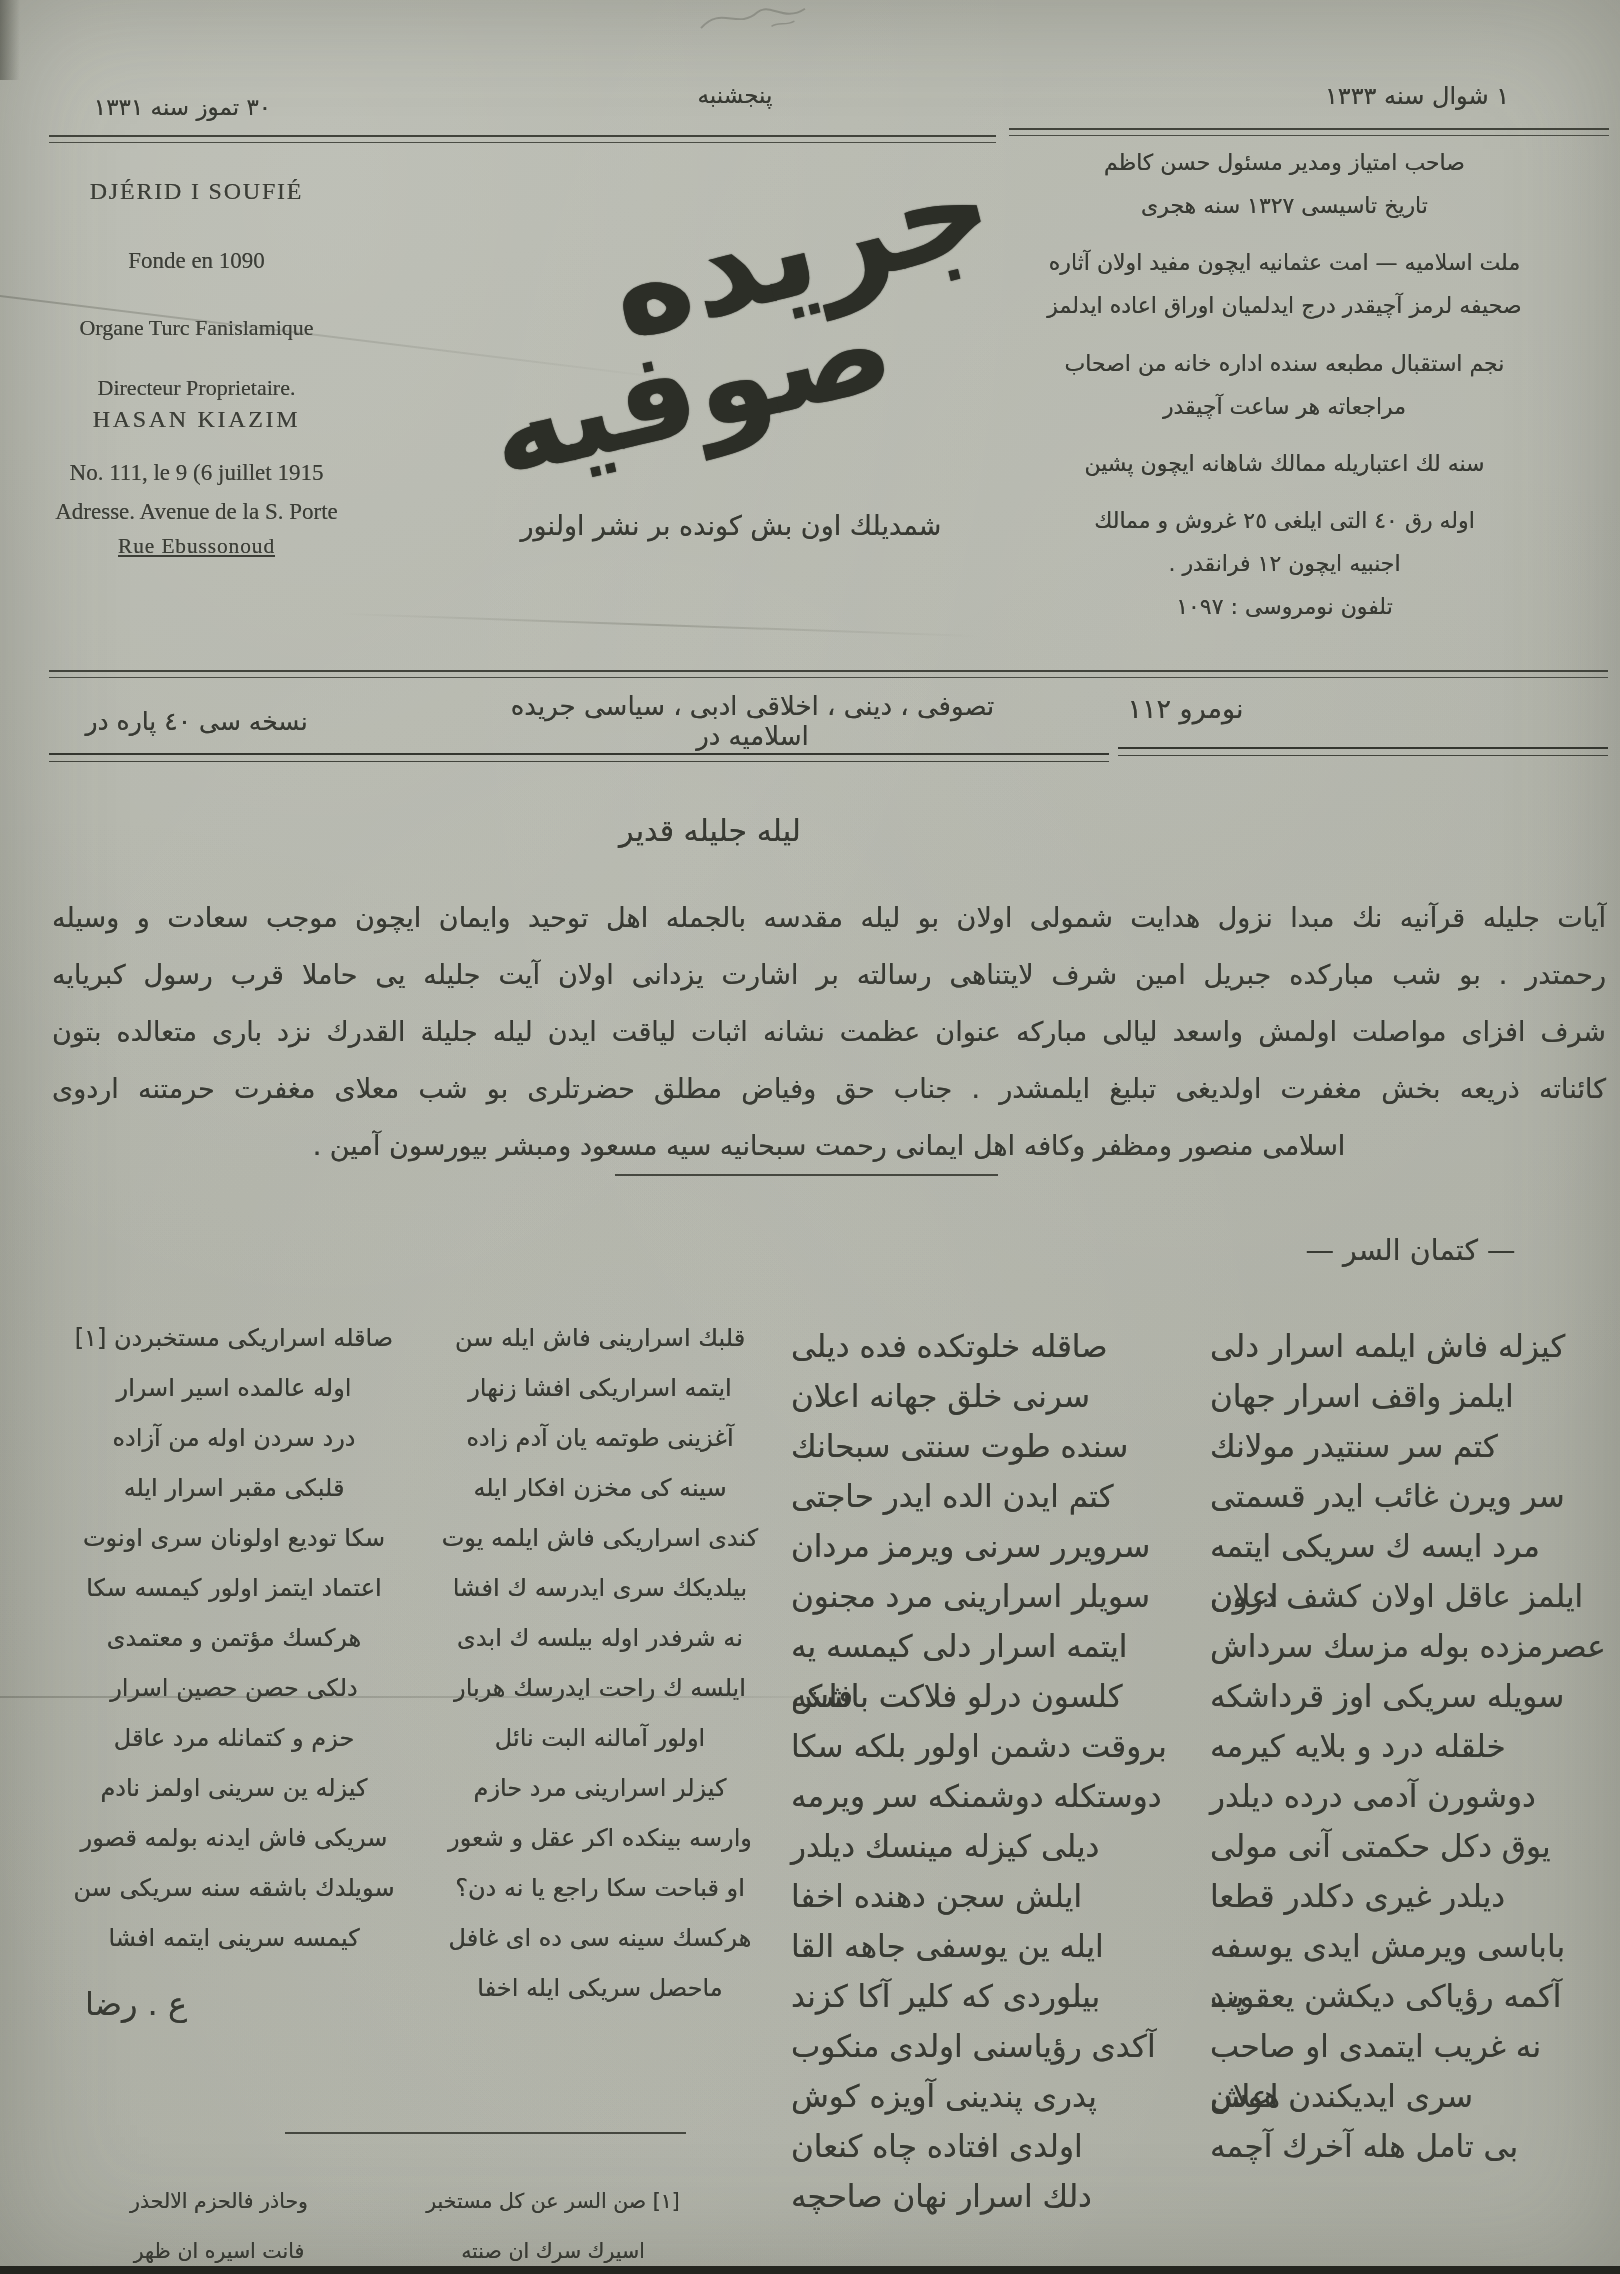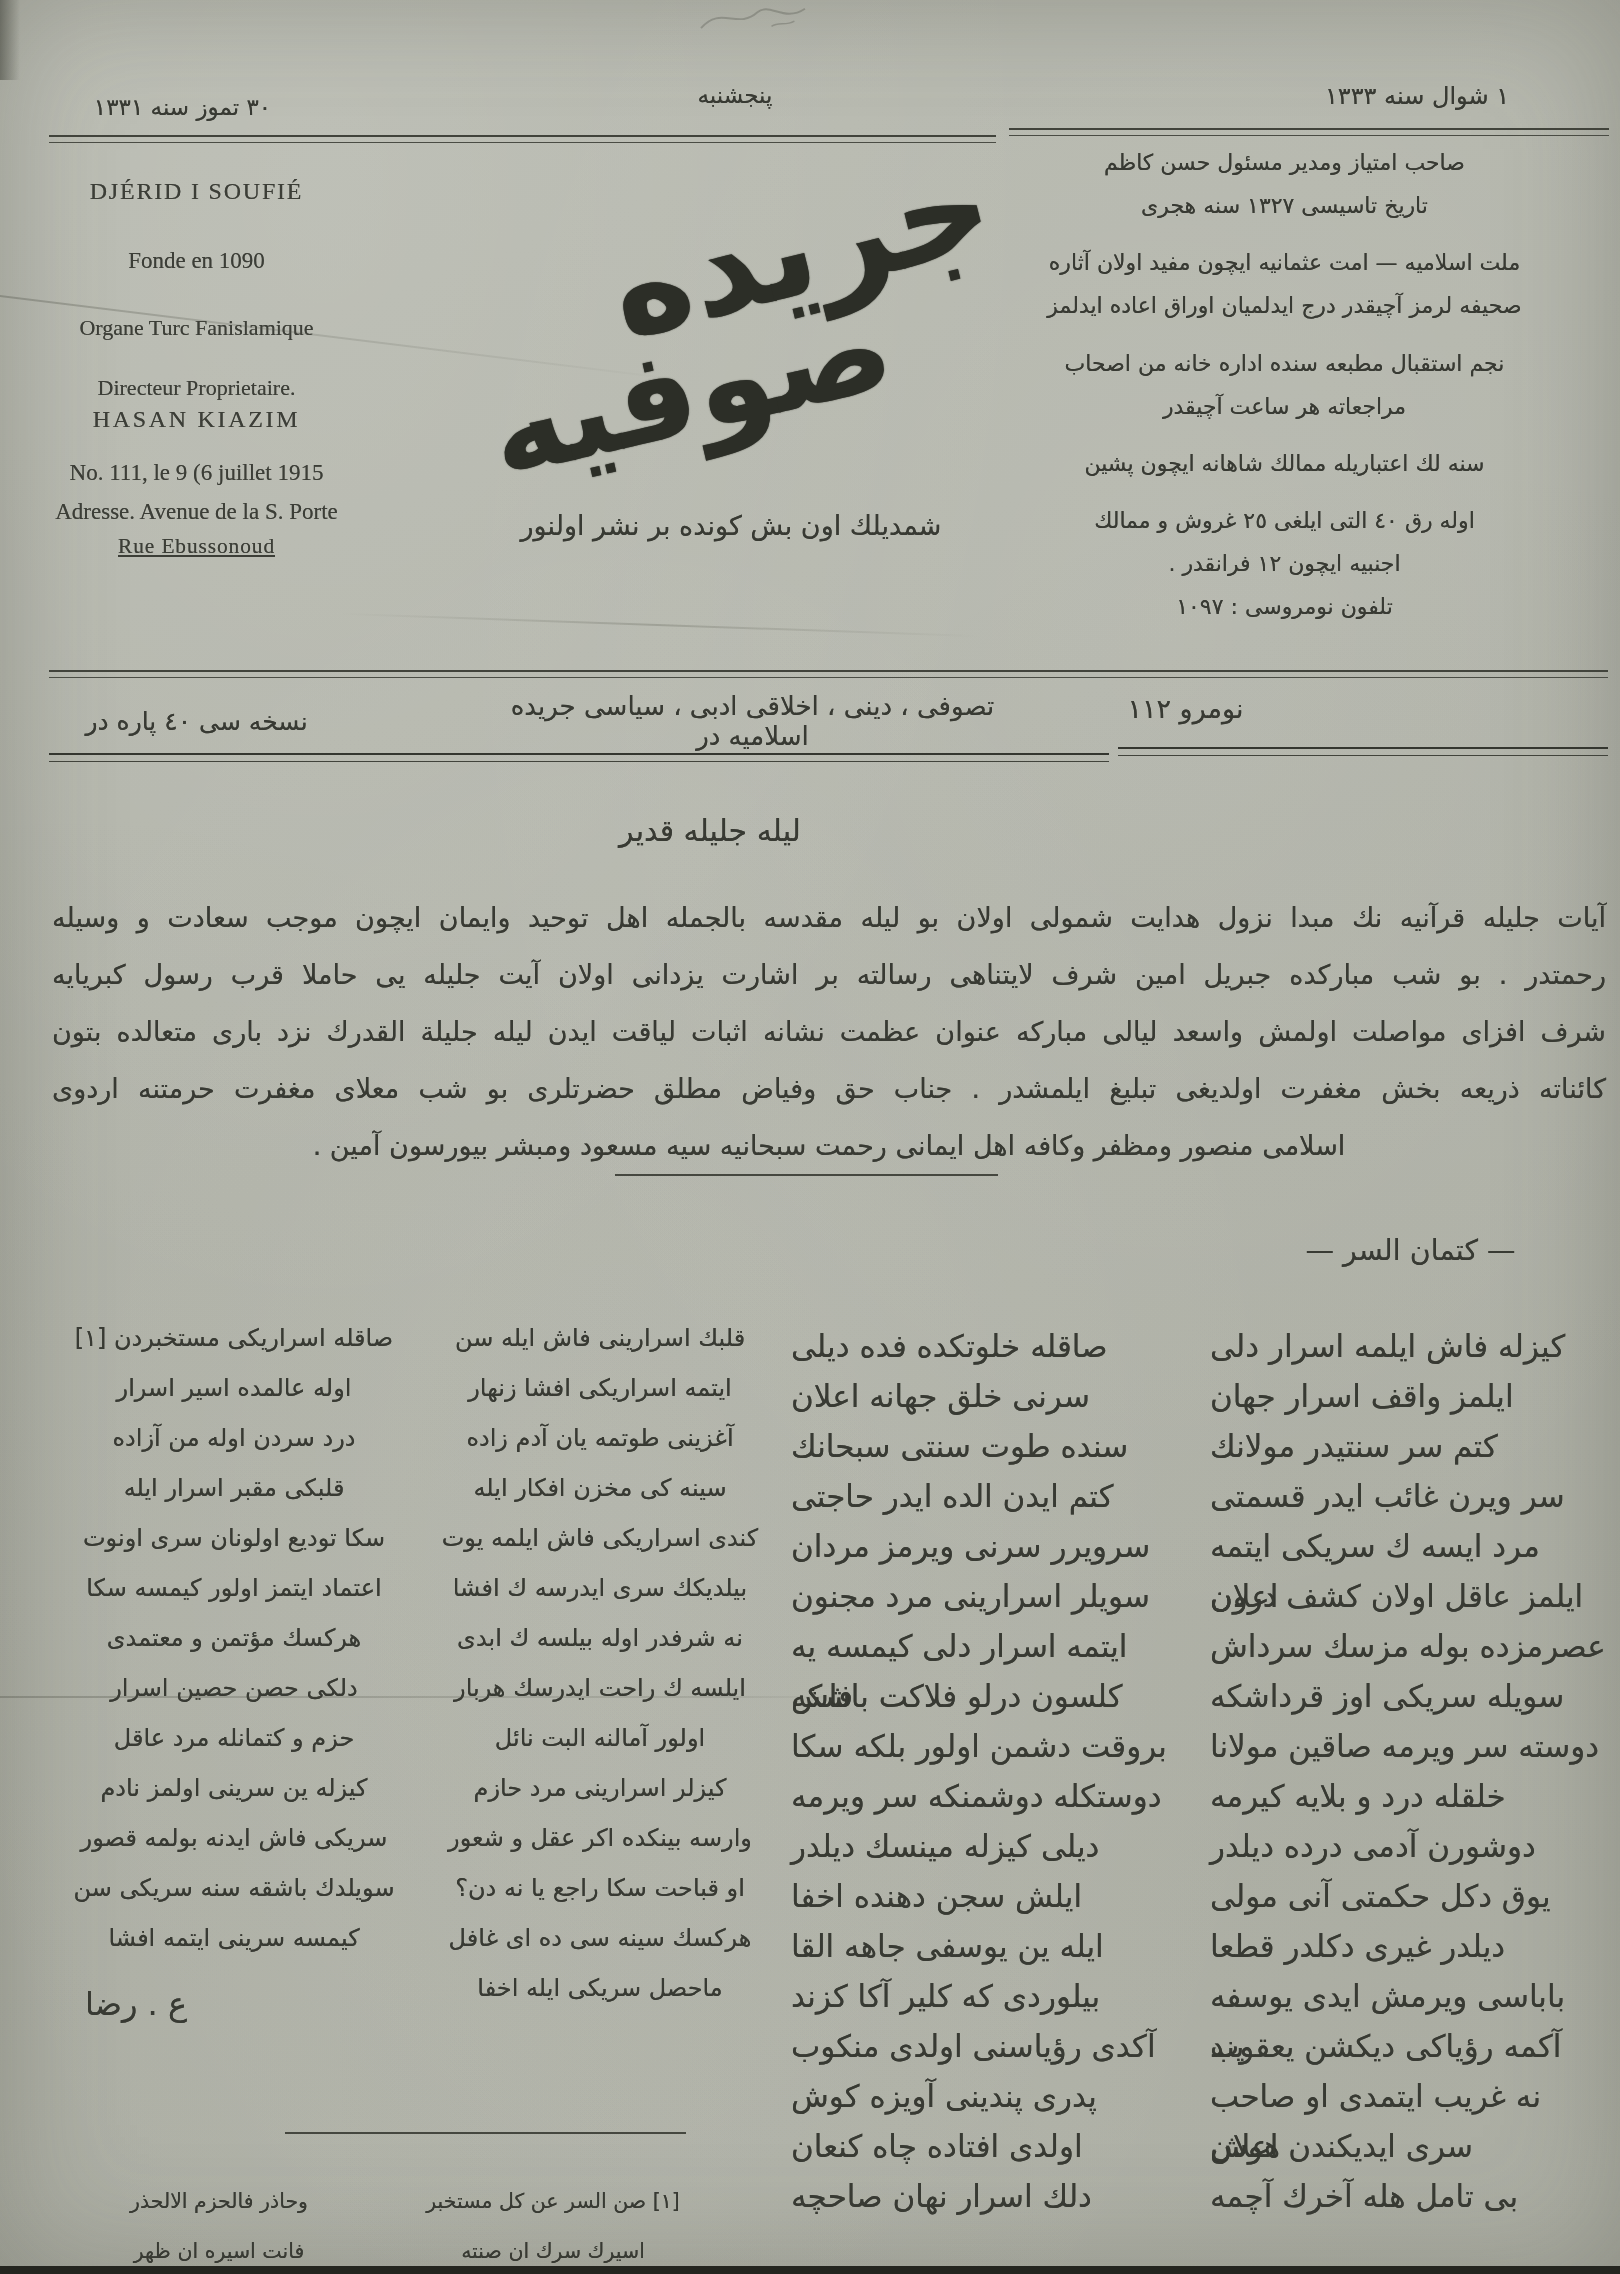--- a/index.html
+++ b/index.html
@@ -166,21 +166,20 @@
 
   <div class="poemcol ar pa-right">
       <div class="vline">كيزله فاش ايلمه اسرار دلى</div>
       <div class="vline">ايلمز واقف اسرار جهان</div>
       <div class="vline">كتم سر سنتيدر مولانك</div>
       <div class="vline">سر ويرن غائب ايدر قسمتى</div>
       <div class="vline">مرد ايسه ك سريكى ايتمه اعلان</div>
       <div class="vline">ايلمز عاقل اولان كشف درون</div>
       <div class="vline">عصرمزده بوله مزسك سرداش</div>
       <div class="vline">سويله سريكى اوز قرداشكه</div>
-      <div class="vline">دوسته سر ويرمه صاقين مولانا</div>
       <div class="vline">خلقله درد و بلايه كيرمه</div>
       <div class="vline">دوشورن آدمى درده ديلدر</div>
       <div class="vline">يوق دكل حكمتى آنى مولى</div>
       <div class="vline">ديلدر غيرى دكلدر قطعا</div>
       <div class="vline">باباسى ويرمش ايدى يوسفه پند</div>
       <div class="vline">آكمه رؤياكى ديكشن يعقوب</div>
       <div class="vline">نه غريب ايتمدى او صاحب هوش</div>
       <div class="vline">سرى ايديكندن اعلان</div>
       <div class="vline">بى تامل هله آخرك آچمه</div>
     </div>

